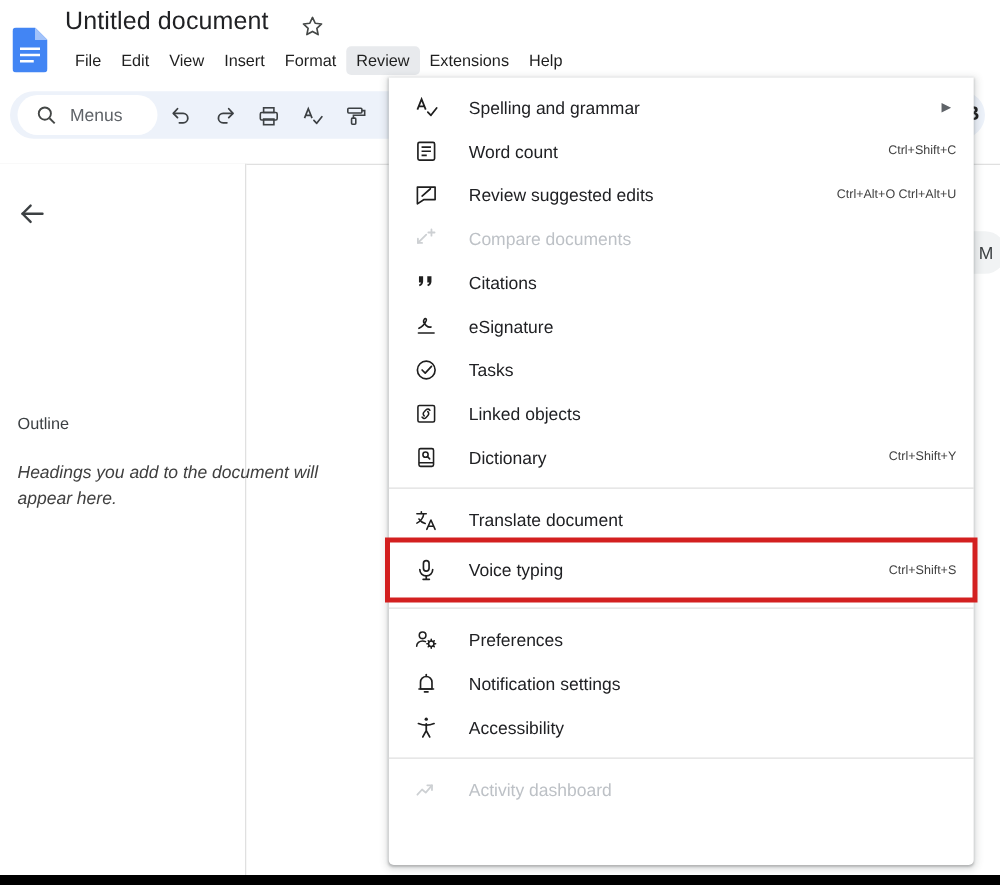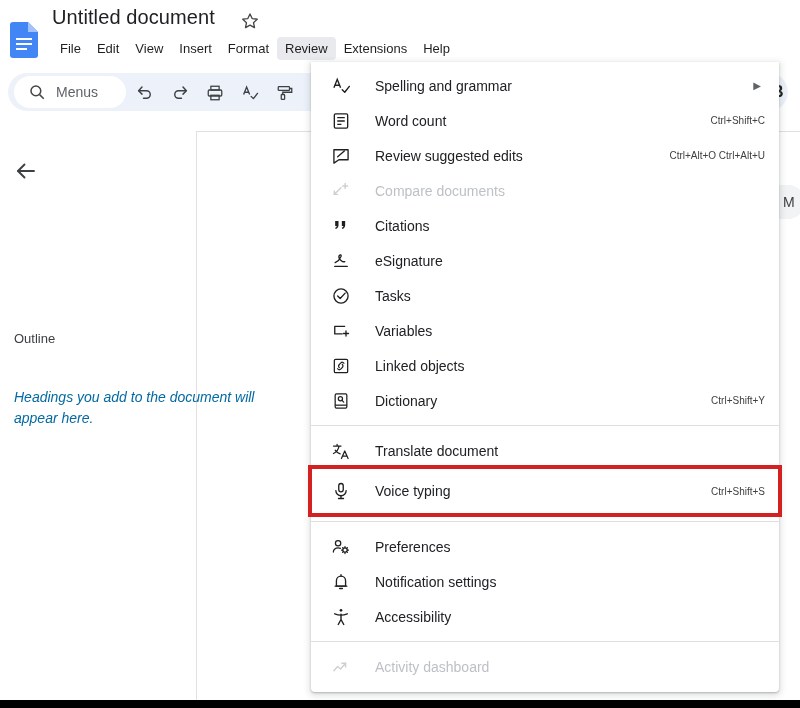--- a/index.html
+++ b/index.html
@@ -91,22 +91,22 @@
     position: absolute; left: 0; top: 131px; width: 196px; height: 577px;
     background: #ffffff;
     border-right: 1px solid #e0e0e0;
   }
   .back-arrow { position: absolute; left: 14px; top: 28px; width: 24px; height: 24px; color: #3c4043; }
   .outline-title {
     position: absolute; left: 14px; top: 200px;
     font-size: 13px; color: #3c4043;
   }
   .outline-empty {
-    position: absolute; left: 14px; top: 256px; width: 260px;
-    font-size: 14px; font-style: italic; color: #0369a1; line-height: 21px;
+    position: absolute; left: 14px; top: 236px; width: 260px;
+    font-size: 14px; font-style: italic; color: #404040; line-height: 21px;
   }
 
   
   .doc-chip {
     position: absolute; left: 748px; top: 185px;
     height: 34px; border-radius: 18px; background: #f1f3f4;
     display: flex; align-items: center; padding: 0 10px; gap: 7px;
     white-space: nowrap; overflow: hidden;
   }
   .doc-chip .chip-label { font-size: 14px; color: #3c4043; }
@@ -334,29 +334,20 @@
     <div class="menu-item">
       <span class="mi-icon">
         <svg class="icon-svg" viewBox="0 0 24 24" fill="none" stroke="currentColor" stroke-width="1.6">
           <circle cx="12" cy="12" r="8.5"></circle>
             <path d="M8 12l3 3 6-6.5" stroke-linecap="round" stroke-linejoin="round"></path>
         </svg>
       </span>
       <span class="mi-label">Tasks</span>
     </div>
 
-    <div class="menu-item">
-      <span class="mi-icon">
-        <svg class="icon-svg" viewBox="0 0 24 24" fill="none" stroke="currentColor" stroke-width="1.6">
-          <path d="M17 6.5H4.5v9H14" stroke-linejoin="round"></path>
-            <path d="M18 12v6M15 15h6" stroke-linecap="round"></path>
-        </svg>
-      </span>
-      <span class="mi-label">Variables</span>
-    </div>
 
     <div class="menu-item">
       <span class="mi-icon">
         <svg class="icon-svg" viewBox="0 0 24 24" fill="none" stroke="currentColor" stroke-width="1.5">
           <rect x="4" y="4" width="16" height="16" rx="1.5"></rect>
           <path d="M10 14c-1.5-1.5-1-3 .3-4.2l1.6-1.6c1.3-1.3 2.9-.6 3.6.5" stroke-linecap="round"></path>
           <path d="M13.5 10c1.4 1.4 1 3-.3 4.2l-1.6 1.6c-1.3 1.3-2.9.6-3.6-.5" stroke-linecap="round"></path>
         </svg>
       </span>
       <span class="mi-label">Linked objects</span>

